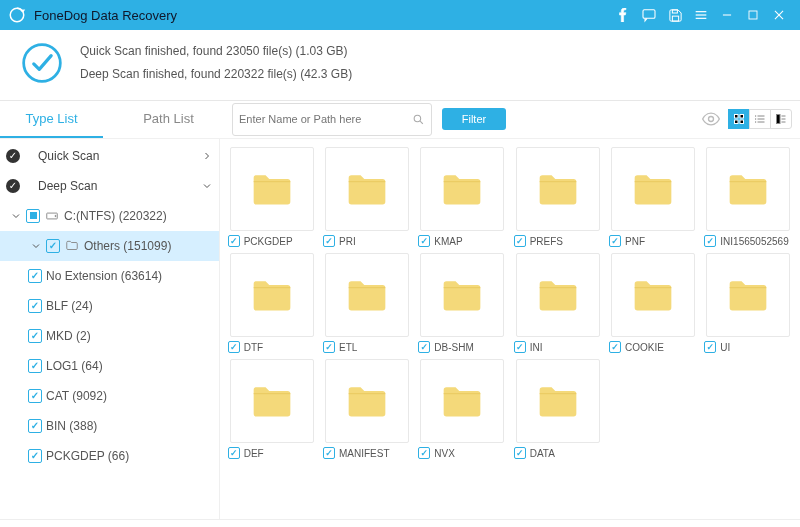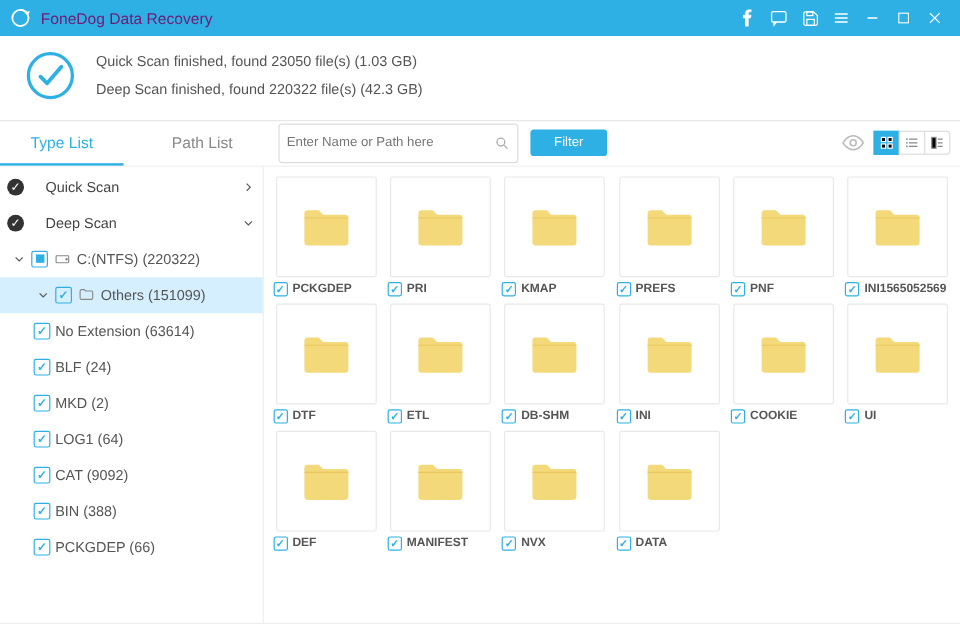--- a/index.html
+++ b/index.html
@@ -1,19 +1,19 @@
 <!DOCTYPE html>
 <html><head>
 <meta charset="utf-8">
 <style>
 * { margin: 0; padding: 0; box-sizing: border-box; font-family: -apple-system, "Segoe UI", Arial, sans-serif; }
 body { width: 800px; height: 527px; background: #fff; overflow: hidden; font-size: 12px; color: #555; }
 
 
-.titlebar { height: 30px; background: #2eb0e4; color: #701a75; display: flex; align-items: center; padding: 0 8px; }
+.titlebar { height: 30px; background: #2eb0e4; color: #0f172a; display: flex; align-items: center; padding: 0 8px; }
 .titlebar .logo { display: flex; align-items: center; gap: 8px; font-size: 13px; font-weight: 500; }
 .titlebar .logo-icon { width: 18px; height: 18px; }
 .titlebar .spacer { flex: 1; }
 .titlebar .ticon { width: 26px; height: 30px; display: flex; align-items: center; justify-content: center; cursor: pointer; }
 .titlebar svg { stroke: #fff; fill: none; }
 
 
 .summary { display: flex; align-items: center; gap: 16px; padding: 10px 20px 14px; border-bottom: 1px solid #e7e7e7; }
 .summary .check { width: 44px; height: 44px; }
 .summary .lines { font-size: 12px; color: #555; line-height: 1.9; }
@@ -51,21 +51,21 @@
 .tree-row .lbl { flex: 1; white-space: nowrap; overflow: hidden; text-overflow: ellipsis; font-size: 12px; }
 .dot { width: 14px; height: 14px; border-radius: 50%; background: #333; display: flex; align-items: center; justify-content: center; color: #fff; font-size: 10px; flex-shrink: 0; }
 .dot::after { content:"✓"; }
 .chev { width: 12px; height: 12px; flex-shrink: 0; }
 
 
 .grid-wrap { flex: 1; overflow-y: auto; padding: 8px 6px; }
 .grid { display: grid; grid-template-columns: repeat(6, 1fr); gap: 6px 4px; }
 .cell { display: flex; flex-direction: column; align-items: center; }
 .thumb { width: 84px; height: 84px; border: 1px solid #e8e8e8; border-radius: 2px; display: flex; align-items: center; justify-content: center; }
-.cap { margin-top: 4px; display: flex; align-items: flex-start; gap: 4px; width: 88px; font-weight: bold; }
+.cap { margin-top: 4px; display: flex; align-items: flex-end; gap: 4px; width: 88px; }
 .cap .cb { width: 12px; height: 12px; border: 1.5px solid #2eb0e4; border-radius: 2px; display:flex;align-items:center;justify-content:center; flex-shrink:0; }
 .cap .cb::after { content:"✓"; color:#2eb0e4; font-size:9px; font-weight:bold; }
 .cap .txt { font-size: 10px; color: #555; white-space: nowrap; overflow: hidden; text-overflow: ellipsis; flex:1; }
 
 
 .footer { height: 48px; border-top: 1px solid #eee; display: flex; align-items: center; padding: 0 14px; }
 .footer .fsp { flex: 1; }
 
 
 .sidebar::-webkit-scrollbar, .grid-wrap::-webkit-scrollbar { width: 6px; }

